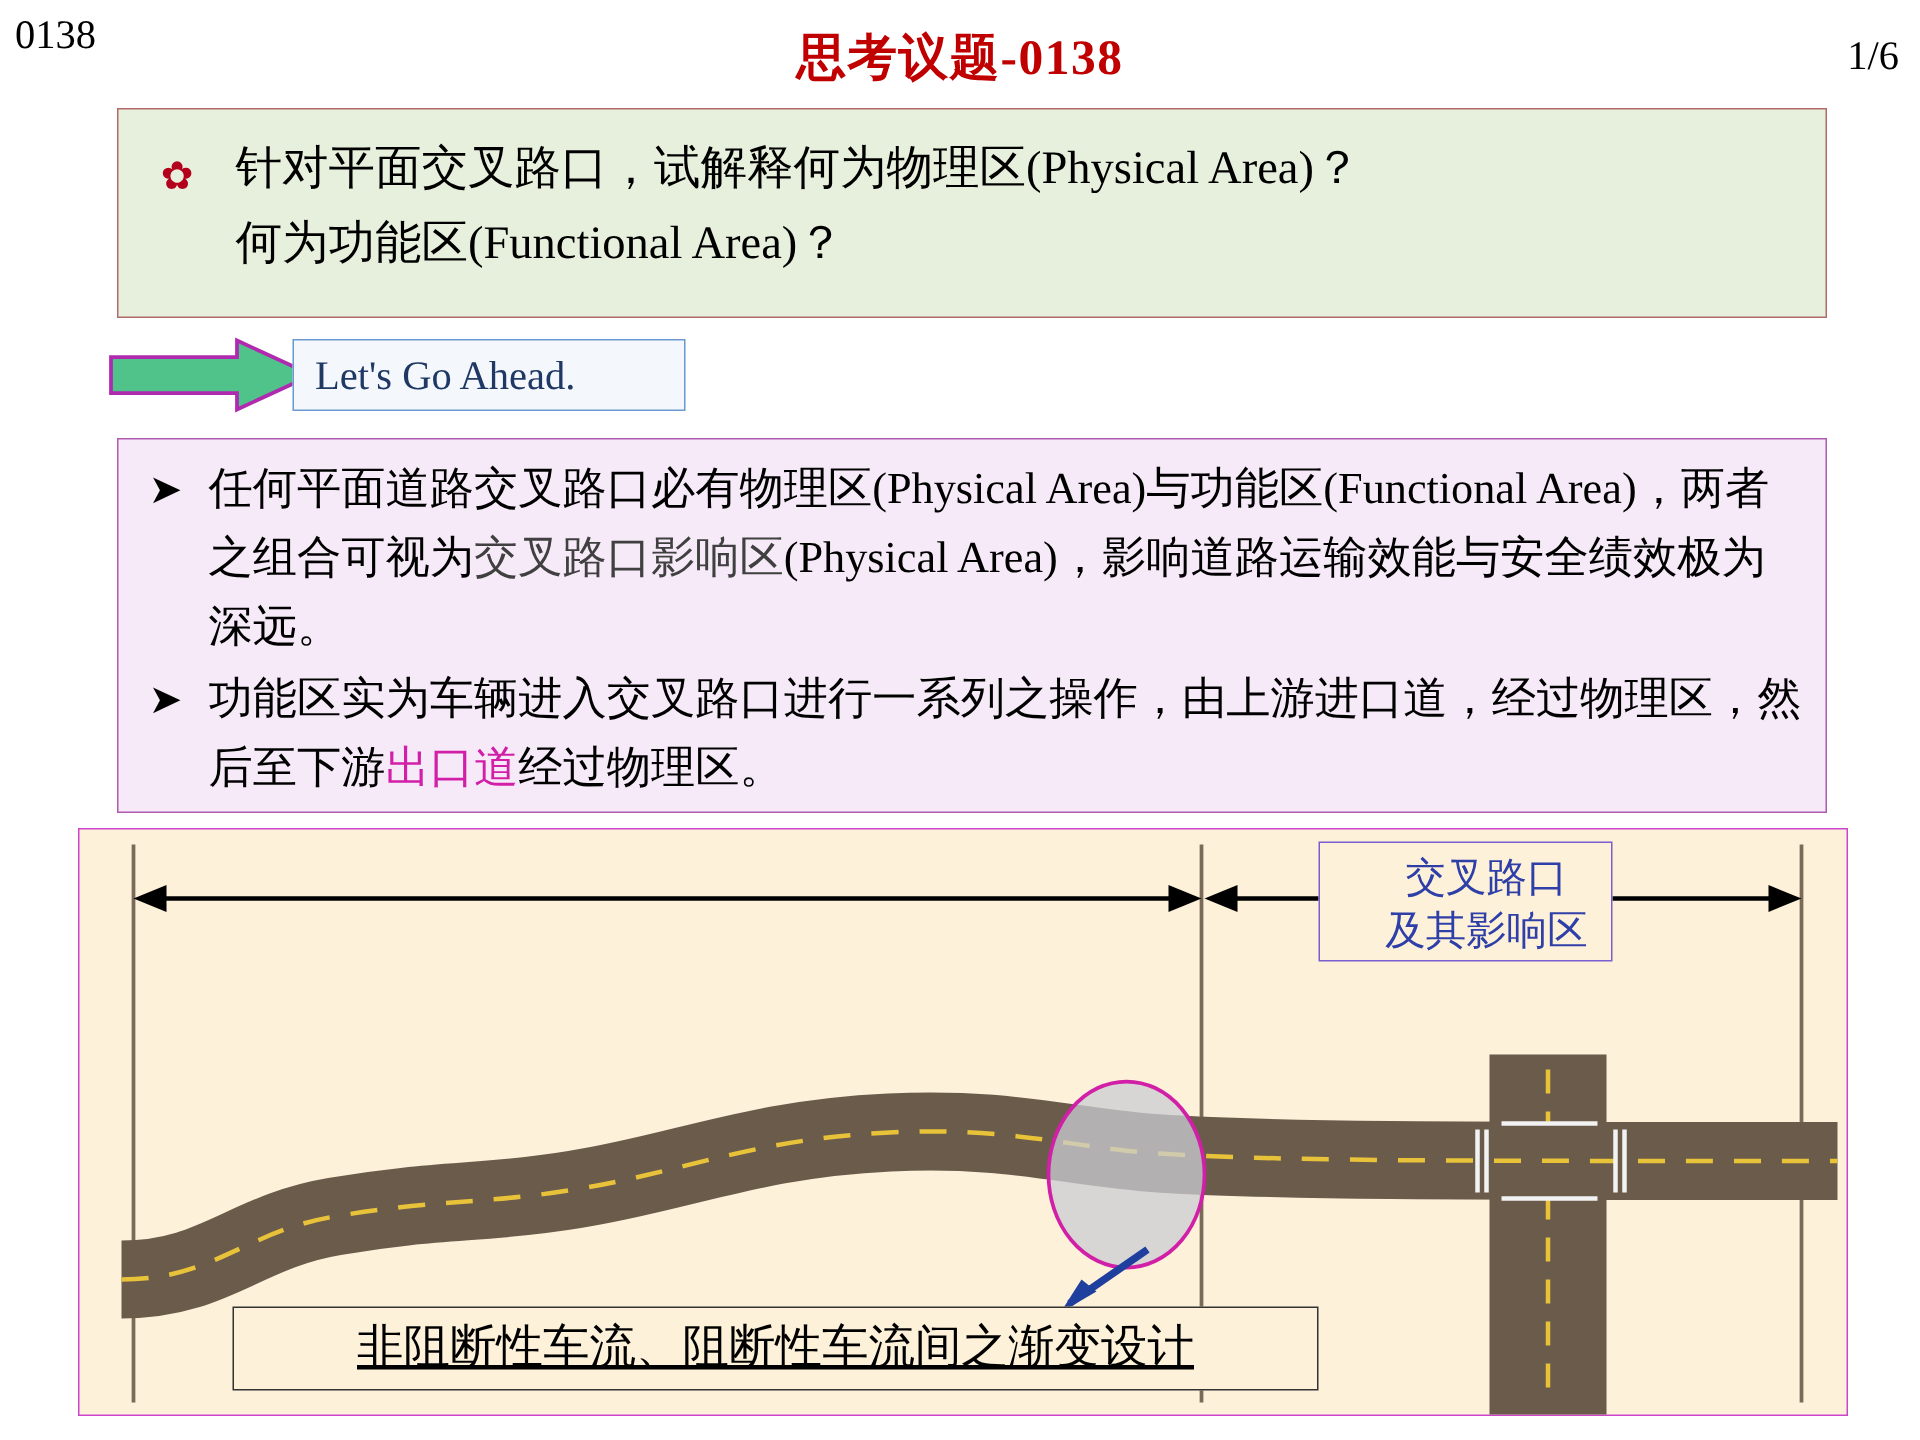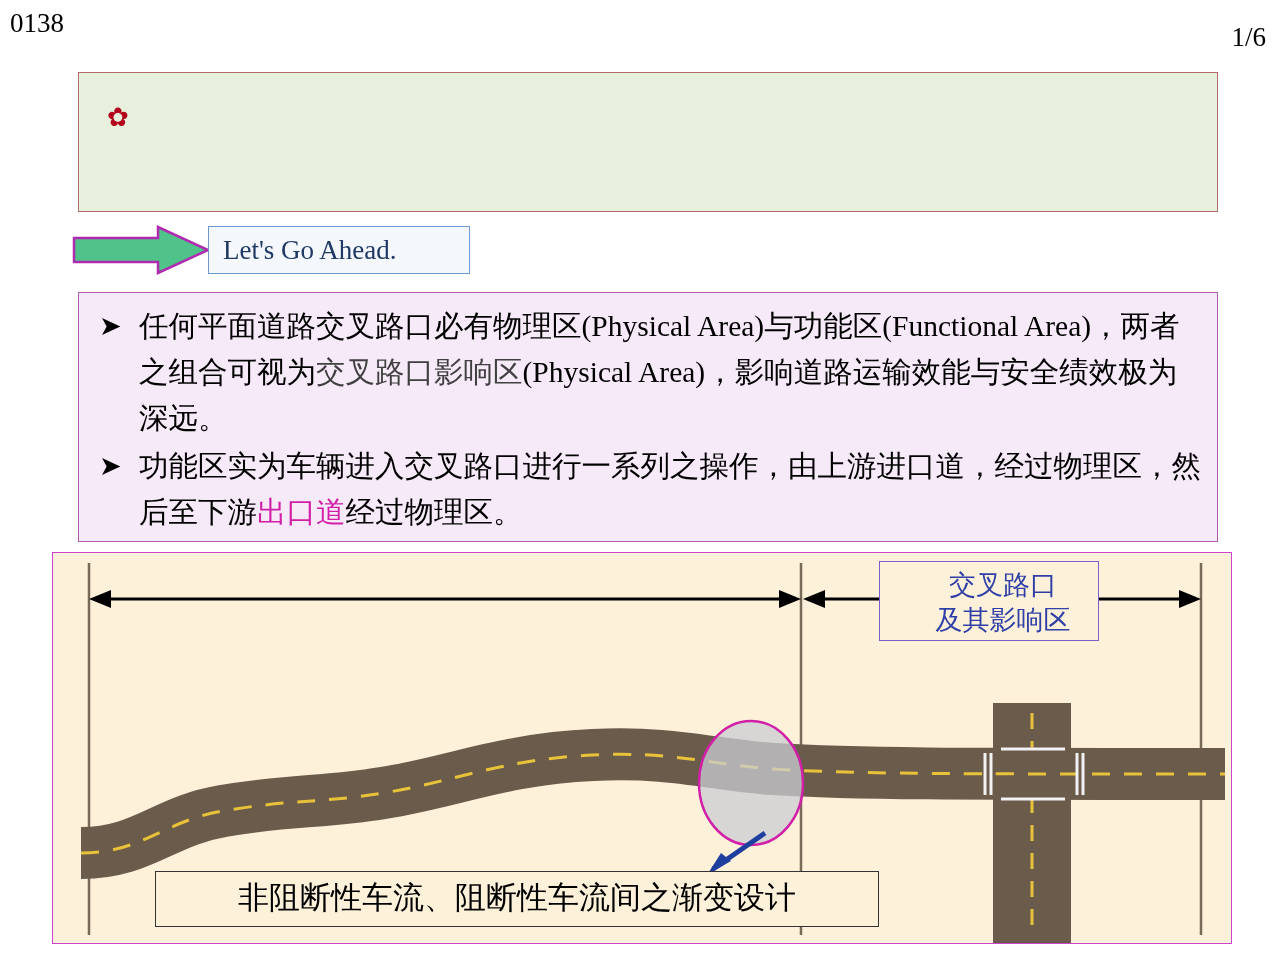--- a/index.html
+++ b/index.html
@@ -80,21 +80,21 @@
   
   .arrow-wrap {
     position: absolute;
     left: 72px;
     top: 224px;
     width: 140px;
     height: 52px;
   }
   .lets-go {
     position: absolute;
-    left: 208px;
+    left: 195px;
     top: 226px;
     width: 262px;
     height: 48px;
     border: 1.5px solid #6a9ad0;
     background: #f4f8fd;
     box-sizing: border-box;
     font-size: 27px;
     color: #1f3864;
     line-height: 46px;
     padding-left: 14px;
@@ -160,21 +160,21 @@
     width: 130px;
     height: 52px;
     border: 1.5px solid #7a5fd0;
     color: #2f3fa8;
     line-height: 48px;
     font-size: 30px;
   }
   .lbl-intersection {
     left: 826px;
     top: 8px;
-    width: 220px;
+    width: 196px;
     height: 80px;
     border: 1.5px solid #7a5fd0;
     color: #2f3fa8;
     line-height: 1.28;
     padding-top: 6px;
     font-size: 27px;
     padding-left: 28px;
   }
   .lbl-note {
     left: 138px;
@@ -191,32 +191,38 @@
   .lbl-bottom {
     left: 102px;
     top: 318px;
     width: 724px;
     height: 56px;
     border: 1.5px solid #333;
     background: #fdf1d9;
     color: #000;
     line-height: 52px;
     font-size: 31px;
+    text-decoration: underline;
   }
 </style>
 </head>
 <body>
 
 <div class="slide">
 
   <div class="corner-id">0138</div>
   <div class="page-num">1/6</div>
+  <div class="slide-title">思考议题-0138</div>
 
   <div class="question-box">
     <div class="rose-icon">✿</div>
+    <div class="question-text">
+      <span>针对平面交叉路口，试解释何为物理区(Physical Area)？</span>
+      <span class="q-line2">何为功能区(Functional Area)？</span>
+    </div>
   </div>
 
   <div class="arrow-wrap">
     <svg width="140" height="52" viewBox="0 0 140 52">
       <polygon points="2,14 86,14 86,3 136,26 86,49 86,38 2,38" fill="#4fc38a" stroke="#b02ab0" stroke-width="2.5"></polygon>
     </svg>
   </div>
   <div class="lets-go">Let's Go Ahead.</div>
 
   <div class="explain-box">

